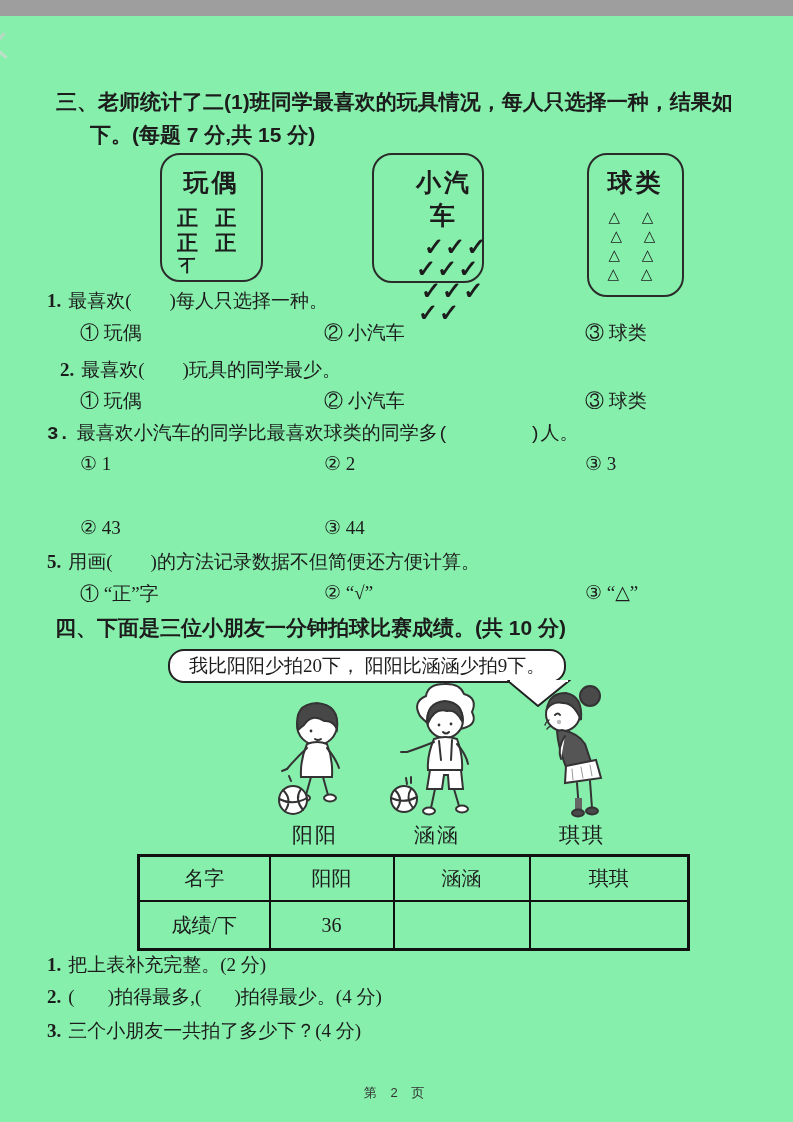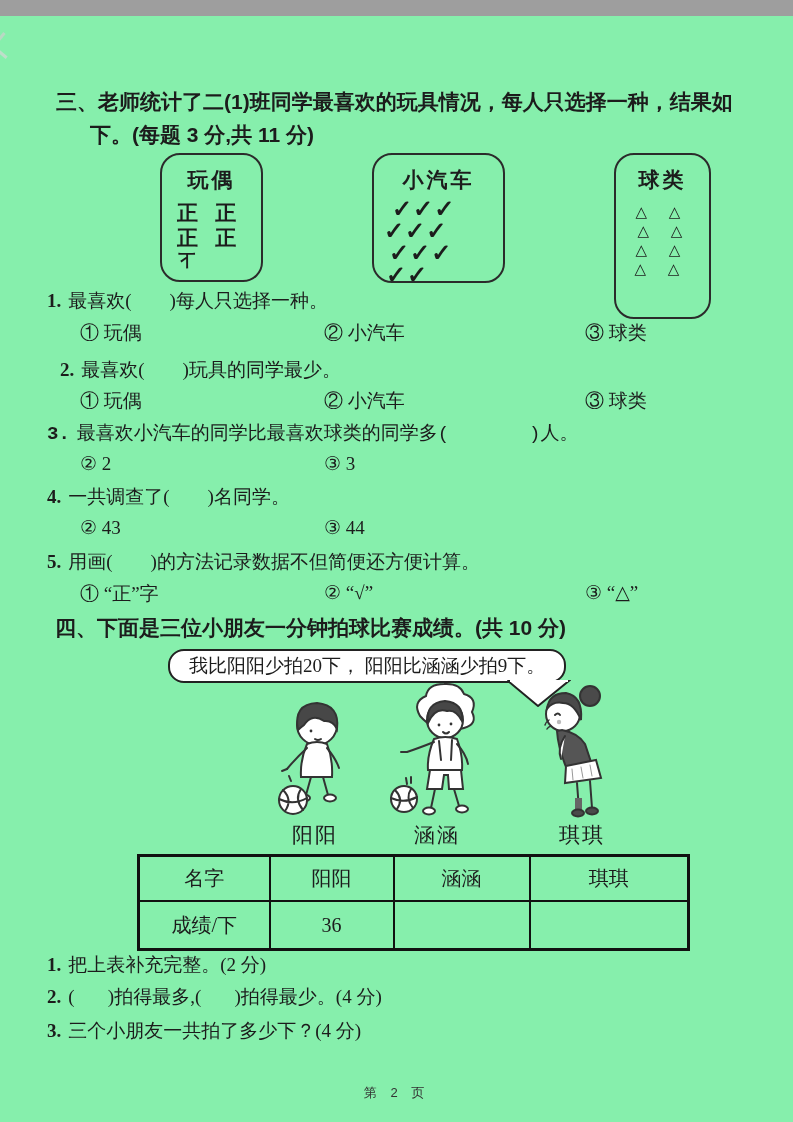--- a/index.html
+++ b/index.html
@@ -11,21 +11,21 @@
   .abs{position:absolute;}
   .nowrap{white-space:nowrap;}
   .h{font-family:"Liberation Sans","DejaVu Sans",sans-serif;font-weight:700;font-size:21px;letter-spacing:0px;}
   .q{font-size:19px;}
   .qnum{font-weight:700;}
   .qtext{margin-left:7px;white-space:pre;}
   .opts{display:grid;grid-template-columns:244px 261px auto;font-size:19px;}
   .opt{white-space:pre;}
   
   .tally-box{border:2px solid #2b2b2b;border-radius:20px;box-sizing:border-box;text-align:center;}
-  .tb-label{font-size:21px;margin-top:11px;letter-spacing:3px;font-weight:600;font-family:Liberation Serif, serif;}
+  .tb-label{font-size:25px;margin-top:11px;letter-spacing:3px;font-weight:600;font-family:Liberation Serif, serif;}
   .zheng-line{font-size:21px;font-weight:700;line-height:25px;letter-spacing:6px;text-align:left;padding-left:15px;white-space:pre;}
   .zheng-first{margin-top:7px;}
   .zheng-partial{text-align:left;padding-left:16px;line-height:20px;}
   .mirror{display:inline-block;transform:scaleX(-1);font-size:17px;font-weight:700;}
   .check-row{font-size:24px;line-height:22px;text-align:left;padding-left:8px;letter-spacing:1px;font-weight:600;}
   .check-rows{margin-top:4px;}
   .check-row:nth-child(1){margin-left:10px;}
   .check-row:nth-child(2){margin-left:2px;}
   .check-row:nth-child(3){margin-left:7px;}
   .check-row:nth-child(4){margin-left:4px;}
@@ -52,40 +52,40 @@
   svg{display:block;}
 </style>
 </head>
 <body>
 
 <div class="page">
 
   <div class="abs scan-mark" style="left:-5px;top:20px;"></div>
 
   <div class="abs h nowrap" style="left:56px;top:72px;">三、老师统计了二(1)班同学最喜欢的玩具情况，每人只选择一种，结果如</div>
-  <div class="abs h nowrap" style="left:90px;top:105px;">下。(每题 3 分,共 11 分)</div>
+  <div class="abs h nowrap" style="left:90px;top:105px;">下。(每题 7 分,共 15 分)</div>
 
   <div class="abs tally-box" style="left:160px;top:137px;width:103px;height:129px;">
     <div class="tb-label">玩偶</div>
     <div class="zheng-line zheng-first">正 正</div>
     <div class="zheng-line">正 正</div>
     <div class="zheng-partial"><span class="mirror">下</span></div>
   </div>
 
-  <div class="abs tally-box" style="left:372px;top:137px;width:133px;height:130px;">
+  <div class="abs tally-box" style="left:372px;top:137px;width:112px;height:130px;padding-left:32px;">
     <div class="tb-label">小汽车</div>
     <div class="check-rows">
       <div class="check-row">✓✓✓</div>
       <div class="check-row">✓✓✓</div>
       <div class="check-row">✓✓✓</div>
       <div class="check-row">✓✓</div>
     </div>
   </div>
 
-  <div class="abs tally-box" style="left:614px;top:137px;width:97px;height:166px;">
+  <div class="abs tally-box" style="left:587px;top:137px;width:97px;height:144px;">
     <div class="tb-label">球类</div>
     <div class="tri-rows">
       <div class="tri-row">△ △</div>
       <div class="tri-row">△ △</div>
       <div class="tri-row">△ △</div>
       <div class="tri-row">△ △</div>
     </div>
   </div>
 
   <div class="abs q nowrap" style="left:47px;top:272px;"><span class="qnum">1.</span><span class="qtext">最喜欢(        )每人只选择一种。</span></div>
@@ -97,25 +97,25 @@
 
   <div class="abs q nowrap" style="left:60px;top:341px;"><span class="qnum">2.</span><span class="qtext">最喜欢(        )玩具的同学最少。</span></div>
   <div class="abs opts" style="left:80px;top:372px;width:680px;">
     <span class="opt">① 玩偶</span>
     <span class="opt">② 小汽车</span>
     <span class="opt">③ 球类</span>
   </div>
 
   <div class="abs q nowrap" style="left:47px;top:404px;font-family:Liberation Mono, monospace;"><span class="qnum">3.</span><span class="qtext">最喜欢小汽车的同学比最喜欢球类的同学多(       )人。</span></div>
   <div class="abs opts" style="left:80px;top:436px;width:680px;">
+    <span class="opt">① 1</span>
     <span class="opt">② 2</span>
     <span class="opt">③ 3</span>
   </div>
 
-  <div class="abs q nowrap" style="left:47px;top:468px;"><span class="qnum">4.</span><span class="qtext">一共调查了(        )名同学。</span></div>
   <div class="abs opts" style="left:80px;top:500px;width:680px;">
     <span class="opt">② 43</span>
     <span class="opt">③ 44</span>
   </div>
 
   <div class="abs q nowrap" style="left:47px;top:533px;"><span class="qnum">5.</span><span class="qtext">用画(        )的方法记录数据不但简便还方便计算。</span></div>
   <div class="abs opts" style="left:80px;top:565px;width:680px;">
     <span class="opt">① “正”字</span>
     <span class="opt">② “√”</span>
     <span class="opt">③ “△”</span>

